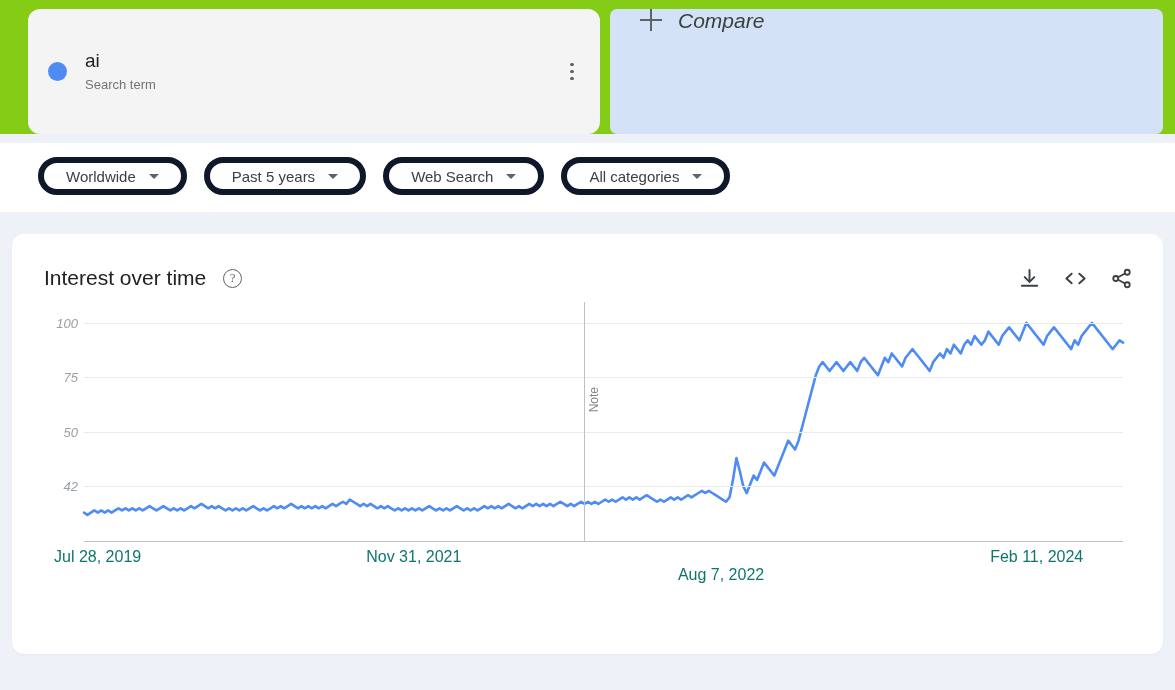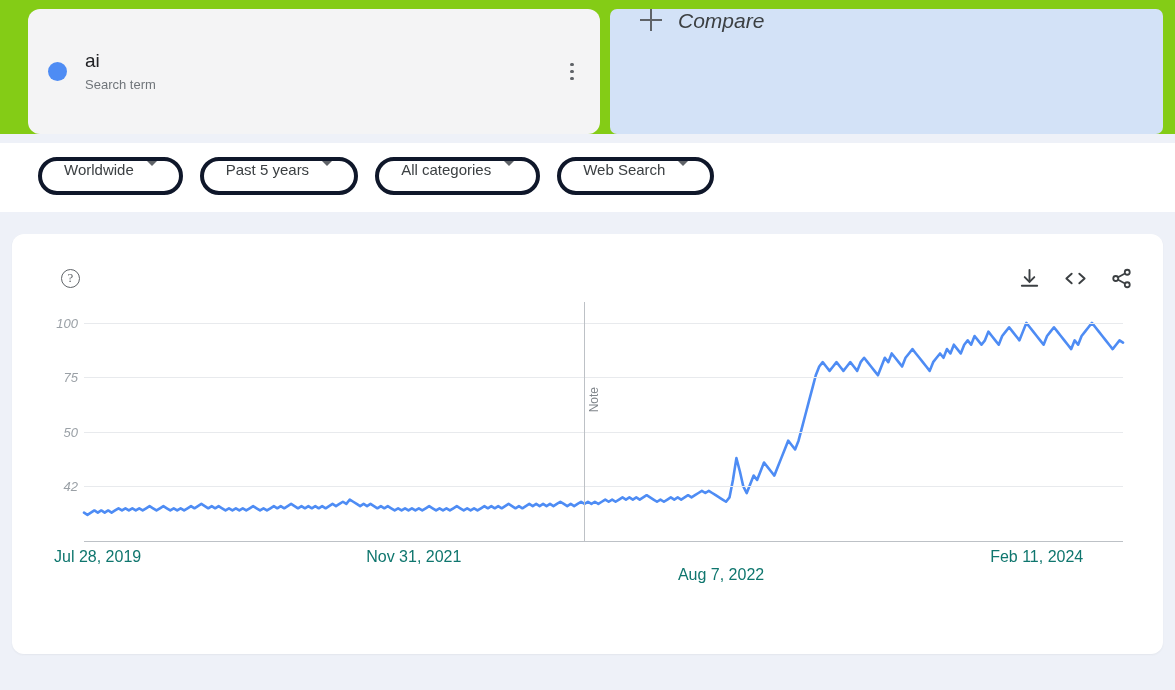--- a/index.html
+++ b/index.html
@@ -73,23 +73,23 @@
 
   
   .filter-wrap {
     background: #fff;
     margin-top: 9px;
     padding: 14px 0 17px 38px;
     display: flex; gap: 17px;
   }
   .chip {
     height: 38px;
-    border: 4px solid #0f172a;
+    border: 6px solid #0f172a;
     border-radius: 19px;
-    display: flex; 
+    display: flex; align-items: center;
     padding: 0 22px;
     gap: 13px;
     background: #fff;
     cursor: pointer;
     white-space: nowrap;
   }
   .chip-label { font-size: 15px; color: #3c4043; }
   .caret {
     width: 0; height: 0;
     border-left: 5px solid transparent;
@@ -181,33 +181,34 @@
 <div class="filter-wrap">
   <div class="chip">
     <span class="chip-label">Worldwide</span>
     <span class="caret"></span>
   </div>
   <div class="chip">
     <span class="chip-label">Past 5 years</span>
     <span class="caret"></span>
   </div>
   <div class="chip">
+    <span class="chip-label">Web Search</span>
+    <span class="caret"></span>
+  </div>
+  <div class="chip">
     <span class="chip-label">All categories</span>
-    <span class="caret"></span>
-  </div>
-  <div class="chip">
-    <span class="chip-label">Web Search</span>
     <span class="caret"></span>
   </div>
 </div>
 
 <div class="card-pad">
   <div class="chart-card">
 
     <div class="chart-head">
+      <span class="chart-title">Interest over time</span>
       <span class="help-icon">?</span>
 
       <div class="chart-actions">
         <span class="act">
           <svg width="23" height="23" viewBox="0 0 24 24" fill="none" stroke="#3c4043" stroke-width="2" stroke-linecap="round">
             <path d="M12 3 L12 15"></path>
             <path d="M7 10.5 L12 15.5 L17 10.5"></path>
             <path d="M4 19.5 L20 19.5"></path>
           </svg>
         </span>

